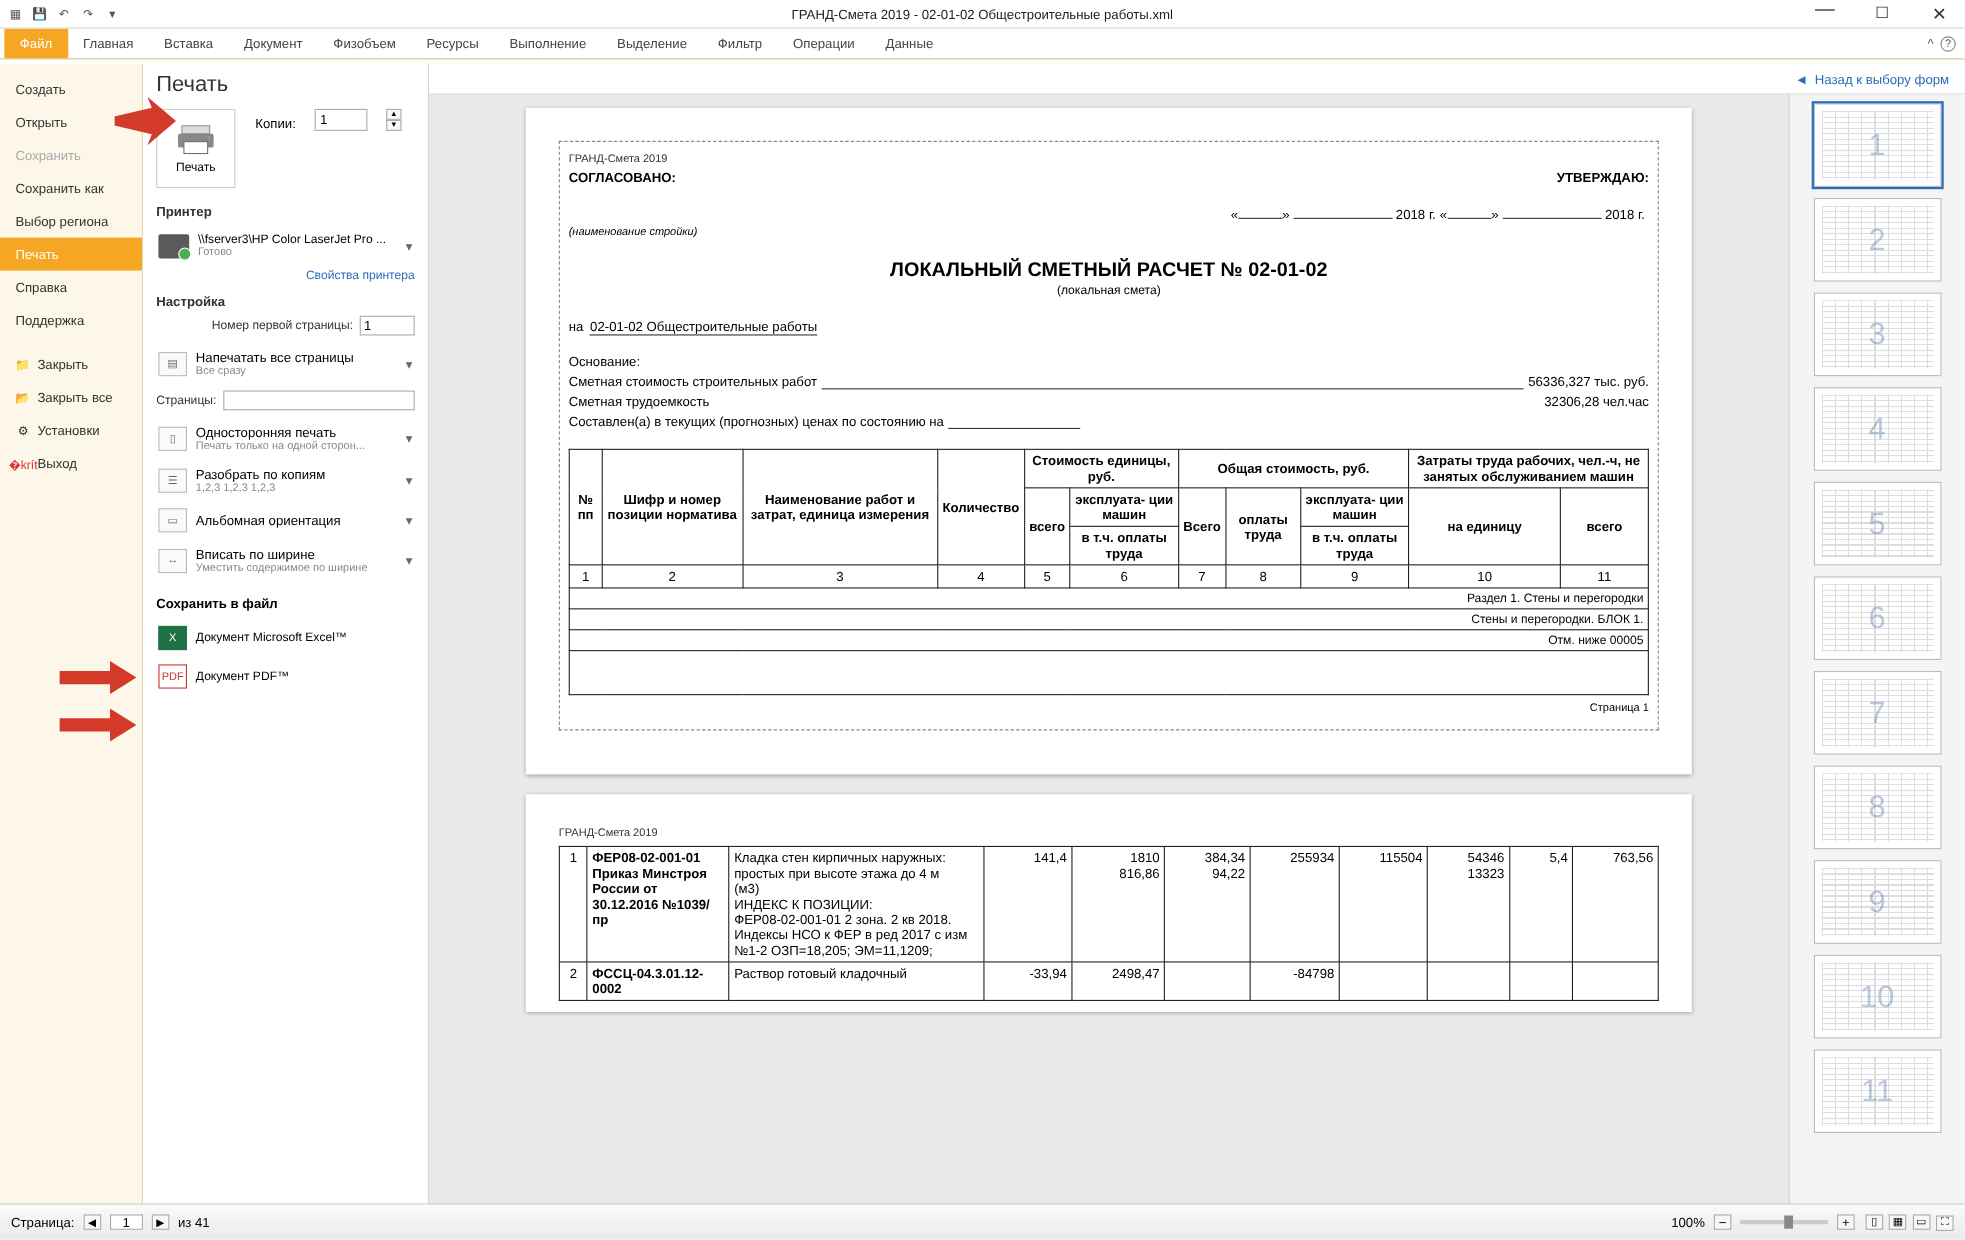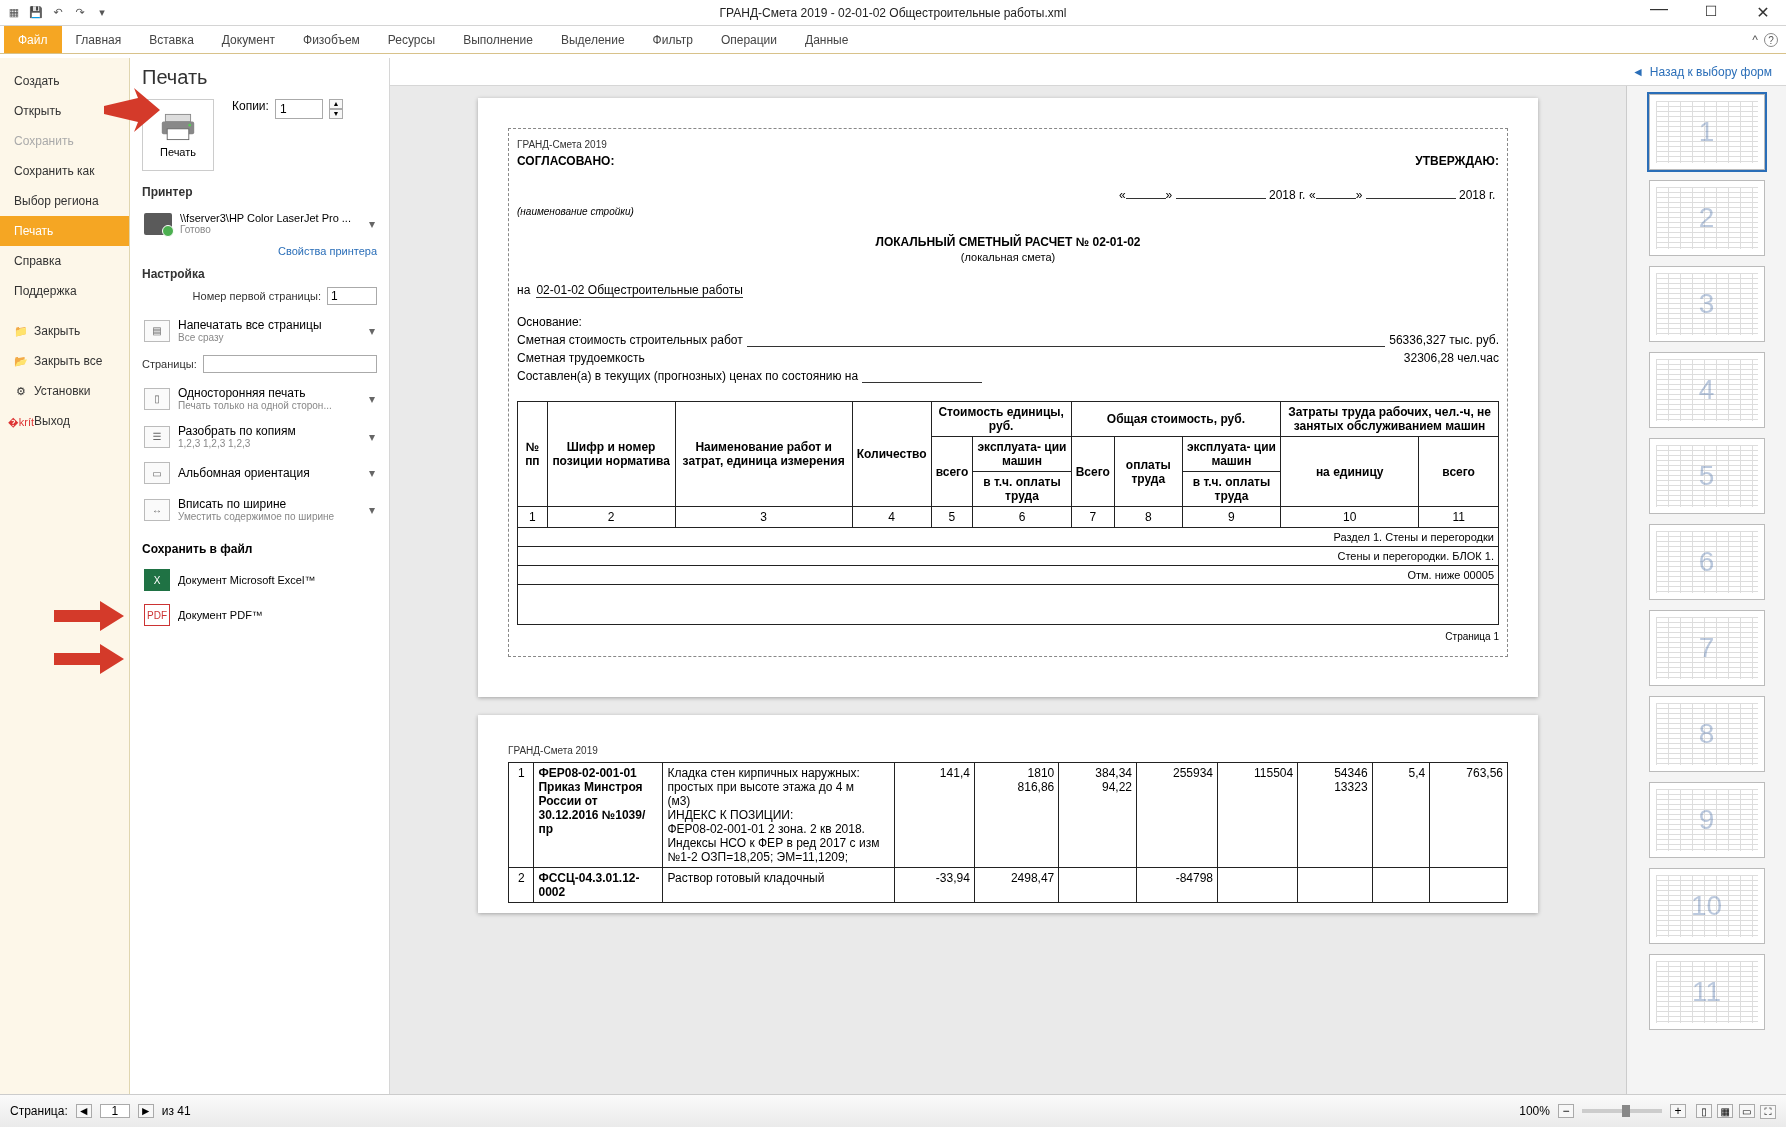--- a/index.html
+++ b/index.html
@@ -31,21 +31,21 @@
 .leftcol .sep { height:10px; }
 .leftcol .icon { width:14px; height:14px; display:inline-flex; align-items:center; justify-content:center; font-size:11px;}
 
 
 .printcol { width:260px; background:#fff; border-right:1px solid #d6d6d6; padding:8px 12px; overflow:auto;}
 .printcol h2 { font-size:20px; font-weight:400; color:#333; margin-bottom:10px;}
 .printbtn-wrap { display:flex; align-items:flex-start; gap:18px; margin-bottom:14px;}
 .printbtn { width:72px; height:72px; border:1px solid #ccc; display:flex; flex-direction:column; align-items:center; justify-content:center; gap:4px; cursor:pointer; background:#fff;}
 .printbtn svg { width:36px; height:30px; }
 .printbtn-label { font-size:11px;}
-.copies { display:flex; align-items:flex-start; gap:6px;}
+.copies { display:flex; align-items:flex-end; gap:17px;}
 .copies input { width:48px; height:20px; border:1px solid #aaa; padding:0 4px;}
 .copies .spin { width:14px; display:flex; flex-direction:column;}
 .copies .spin span{height:10px;border:1px solid #aaa;font-size:7px;line-height:7px;text-align:center;background:#f7f7f7;cursor:pointer;}
 .section-h { font-weight:700; margin:10px 0 6px; color:#333;}
 .printer-row { display:flex; align-items:center; gap:8px;}
 .printer-row .picon { width:28px; height:22px; background:#5a5a5a; position:relative; border-radius:2px;}
 .printer-row .picon::after{content:'';position:absolute;bottom:-2px;right:-2px;width:10px;height:10px;background:#4caf50;border-radius:50%;border:1px solid #fff;}
 .printer-name { font-size:11px; }
 .printer-status { font-size:10px; color:#888;}
 .link-r { text-align:right; color:#2a6eb8; font-size:11px; cursor:pointer; margin-top:4px;}
@@ -65,21 +65,21 @@
 .preview-top { position:absolute; top:0; right:0; left:0; height:28px; background:#fff; border-bottom:1px solid #d6d6d6; display:flex; justify-content:flex-end; align-items:center; padding:0 14px; gap:6px;}
 .preview-top a { color:#2a6eb8; font-size:12px; cursor:pointer;}
 .pv-scroll { position:absolute; top:28px; bottom:0; left:0; right:160px; overflow:auto; padding:12px;}
 .page { width:1060px; background:#fff; margin:0 auto 18px; box-shadow:0 1px 4px rgba(0,0,0,.3); padding:30px 30px 40px; position:relative;}
 .page .inner { border:1px dashed #888; padding:10px 8px 14px; }
 .sm { font-size:10px; color:#333;}
 .hdr-row { display:flex; justify-content:space-between; font-weight:700; font-size:11px; margin-top:4px;}
 .year-row { display:flex; justify-content:flex-end; margin-top:20px;}
 .year-row span { border-bottom:1px solid #333; min-width:40px; display:inline-block;}
 .center-it { text-align:left; font-style:italic; font-size:10px; margin-top:4px;}
-.doc-title { text-align:center; font-weight:700; font-size:12px; margin-top:18px;}
+.doc-title { text-align:center; font-weight:700; font-size:18px; margin-top:18px;}
 .doc-sub { text-align:center; font-size:11px; margin-top:2px;}
 .na-line { margin-top:20px; font-size:11px;}
 .na-line .ul { border-bottom:1px solid #333;}
 .info-line { display:flex; font-size:11px; margin-top:4px;}
 .info-line .fill { flex:1; border-bottom:1px solid #333; margin:0 4px;}
 .tbl { width:100%; border-collapse:collapse; margin-top:18px; font-size:10px;}
 .tbl th,.tbl td { border:1px solid #222; padding:3px 4px; text-align:center; vertical-align:middle;}
 .tbl .section-row td { text-align:right; font-size:11px; }
 .page-num { text-align:right; font-size:10px; margin-top:6px;}
 

